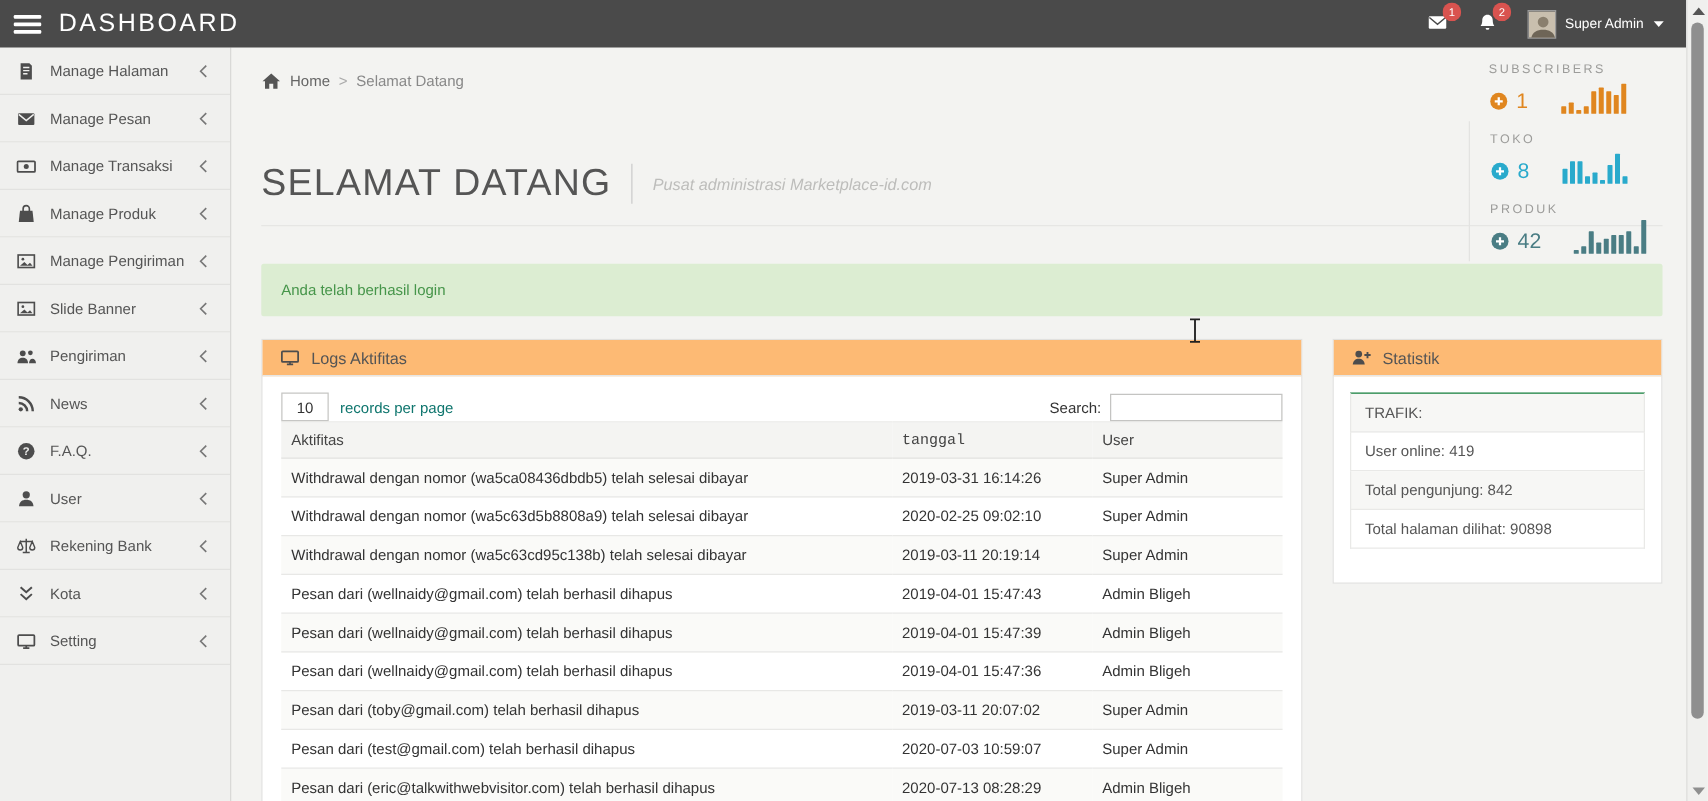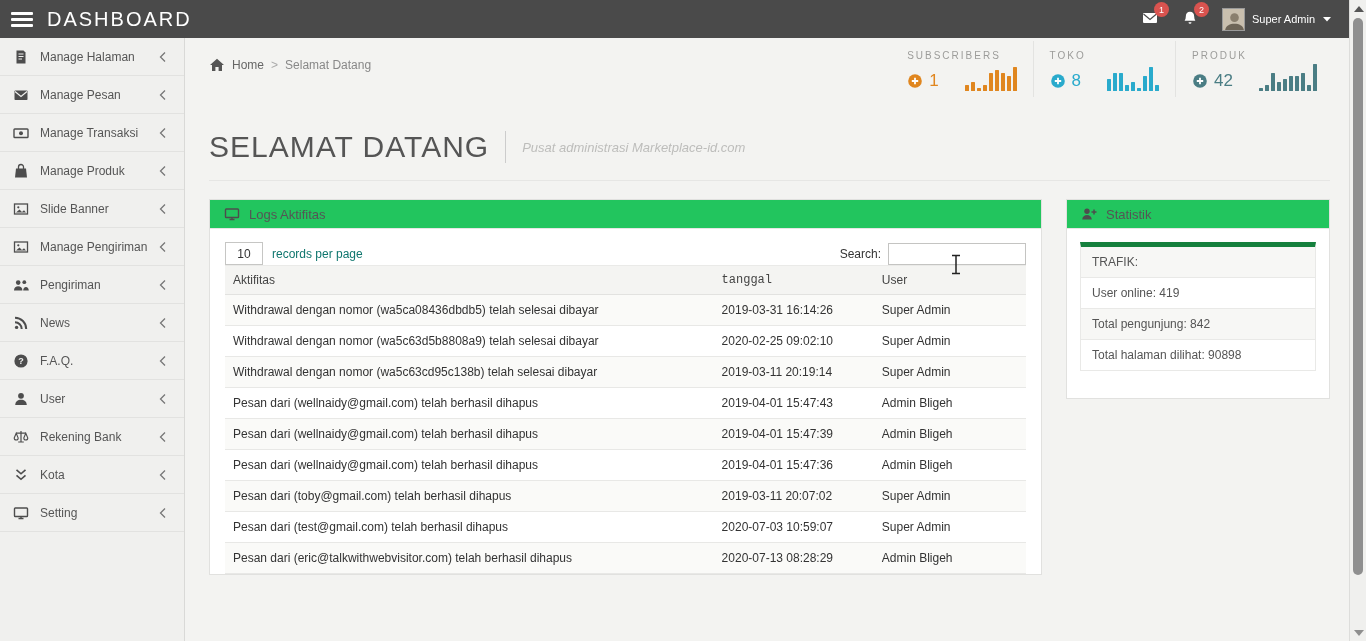--- a/index.html
+++ b/index.html
@@ -31,61 +31,61 @@
   .side-item .chev { margin-left:auto; color:#777; display:flex; }
 
   
   .content { position:absolute; left:186px; top:38px; right:17px; bottom:0; overflow:hidden; }
   .content-head { position:relative; height:84px; }
   .breadcrumb { position:absolute; left:23px; top:19px; display:flex; align-items:center; gap:7px; color:#666; }
   .breadcrumb .h-icon { color:#555; display:flex; }
   .crumb-sep { color:#aaa; }
   .crumb-current { color:#888; }
 
-  .stats { position:absolute; right:16px; top:3px; display:flex; }
+  .stats { position:absolute; right:16px; top:3px; display:flex;flex-direction:column; }
   .stat { padding:9px 16px 6px; border-left:1px solid #e3e3e1; display:flex; flex-direction:column; }
   .stat:first-child { border-left:none; }
   .stat-label { font-size:10px; letter-spacing:2px; color:#9c9c9a; margin-bottom:3px; }
   .stat-bottom { display:flex; align-items:flex-end; }
   .stat-vals { display:flex; align-items:center; gap:6px; }
   .stat-vals .p-icon { display:flex; }
   .stat-value { font-size:17px; }
   .spark { display:flex; align-items:flex-end; gap:2px; height:27px; margin-left:26px; }
   .spark div { width:4px; border-radius:0.5px; }
 
   .title-row { margin:0 19px 0 23px; padding:8px 0 16px; border-bottom:1px solid #e6e6e4; display:flex; align-items:center; }
   .page-title { font-size:30px; font-weight:100; letter-spacing:1px; color:#555; }
   .title-div { width:1px; height:32px; background:#ccc; margin:0 16px; }
   .subtitle { font-style:italic; color:#bdbdbb; font-size:13px; }
 
   .alert-success { margin:30px 19px 0 23px; height:42px; background:#dcedd2; color:#46954a; display:flex; align-items:center; padding:0 16px; border-radius:2px; font-size:12px; }
 
   .main-row { display:flex; margin:18px 19px 0 23px; gap:24px; align-items:flex-start; }
   .panel { background:#fff; border:1px solid #e1e1df; }
-  .panel-header { height:29px; background:#22c55e; border-bottom:1px solid #e6e6e4; display:flex; align-items:center; padding:0 14px; font-size:13px; color:#555; gap:9px; }
+  .panel-header { height:29px; background:#fdba74; border-bottom:1px solid #e6e6e4; display:flex; align-items:center; padding:0 14px; font-size:13px; color:#555; gap:9px; }
   .panel-header .ph-icon { color:#4d4d4d; display:flex; }
 
   .logs-panel { width:833px; }
   .logs-body { padding:13px 15px 0; }
   .controls { display:flex; align-items:center; }
   .rpp-select { width:38px; height:23px; border:1px solid #c6c6c4; background:#fff; display:flex; align-items:center; justify-content:center; color:#333; cursor:pointer; }
   .rpp-label { margin-left:9px; color:#0f766e; }
   .search-wrap { margin-left:auto; display:flex; align-items:center; gap:7px; color:#333; }
   .search-wrap input { width:138px; height:22px; border:1px solid #c4c4c2; outline:none; font-family:"Liberation Sans",sans-serif; font-size:12px; padding:0 5px; }
 
   table.logs { width:100%; border-collapse:collapse; font-size:12px; color:#333; }
   table.logs th { text-align:left; font-weight:normal; color:#444; background:#f4f4f2; padding:7px 8px; border-top:1px solid #eaeae8; border-bottom:1px solid #e2e2e0; }
   table.logs td { padding:8px; border-bottom:1px solid #e8e8e6; }
   table.logs tbody tr:nth-child(odd) { background:#fafaf8; }
   .t-col-a { width:61%; } .t-col-b { width:20%;font-family:Liberation Mono, monospace; } .t-col-c { width:19%; }
 
   .stat-panel { width:264px; }
   .stat-body { padding:13px 13px 27px; }
   .stat-item { padding:8px 11px; border:1px solid #e9e9e7; border-top:none; color:#555; }
-  .stat-item:first-child { border-top:5px solid #15803d; }
+  .stat-item:first-child { border-top:1px solid #15803d; }
   .stat-item:nth-child(odd) { background:#f7f7f5; }
 
   .cursor-ibeam { position:absolute; left:950px; top:254px; z-index:40; pointer-events:none; }
 </style>
 </head>
 <body>
 
 <div class="topbar">
   <div class="hamburger">
       <span></span>
@@ -183,36 +183,36 @@
         </span>
       </div>
       <div class="side-item">
         <span class="s-icon">
           <svg width="16" height="16" viewBox="0 0 16 16">
             <rect x="1.5" y="3" width="13" height="10" fill="none" stroke="currentColor" stroke-width="1.3"></rect>
             <circle cx="5.3" cy="6.3" r="1.1" fill="currentColor"></circle>
             <path d="M3 11.5l3.5-3 2.5 2.5 2-1.8 2 2.3z" fill="currentColor"></path>
           </svg>
         </span>
-        <span>Slide Banner</span>
+        <span>Manage Pengiriman</span>
         <span class="chev">
           <svg width="16" height="16" viewBox="0 0 16 16">
             <path d="M10 3.5L5.5 8l4.5 4.5" fill="none" stroke="currentColor" stroke-width="1.3"></path>
           </svg>
         </span>
       </div>
       <div class="side-item">
         <span class="s-icon">
           <svg width="16" height="16" viewBox="0 0 16 16">
             <rect x="1.5" y="3" width="13" height="10" fill="none" stroke="currentColor" stroke-width="1.3"></rect>
             <circle cx="5.3" cy="6.3" r="1.1" fill="currentColor"></circle>
             <path d="M3 11.5l3.5-3 2.5 2.5 2-1.8 2 2.3z" fill="currentColor"></path>
           </svg>
         </span>
-        <span>Manage Pengiriman</span>
+        <span>Slide Banner</span>
         <span class="chev">
           <svg width="16" height="16" viewBox="0 0 16 16">
             <path d="M10 3.5L5.5 8l4.5 4.5" fill="none" stroke="currentColor" stroke-width="1.3"></path>
           </svg>
         </span>
       </div>
       <div class="side-item">
         <span class="s-icon">
           <svg width="16" height="16" viewBox="0 0 16 16">
             <circle cx="5.2" cy="5.6" r="2.3" fill="currentColor"></circle>
@@ -406,20 +406,23 @@
         </div>
       </div>
   </div>
 
   <div class="title-row">
     <div class="page-title">SELAMAT DATANG</div>
     <div class="title-div"></div>
     <div class="subtitle">Pusat administrasi Marketplace-id.com</div>
   </div>
 
+  <div class="alert-success">
+    <span>Anda telah berhasil login</span>
+  </div>
 
   <div class="main-row">
 
     <div class="panel logs-panel">
       <div class="panel-header">
         <span class="ph-icon">
             <svg width="16" height="16" viewBox="0 0 16 16">
               <rect x="1.5" y="3" width="13" height="8.5" rx="0.8" fill="none" stroke="currentColor" stroke-width="1.4"></rect>
               <path d="M8 11.5v2M5.5 13.5h5" stroke="currentColor" stroke-width="1.4" fill="none"></path>
             </svg>

